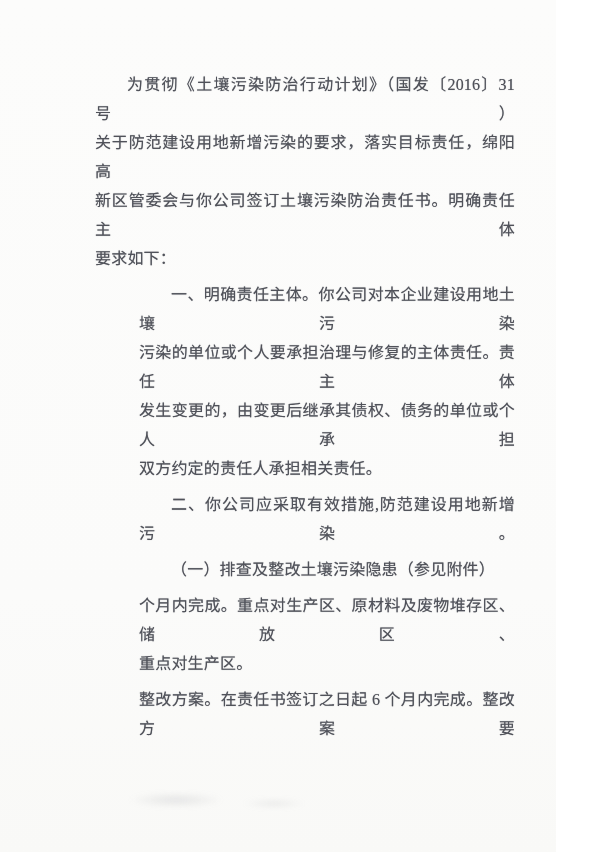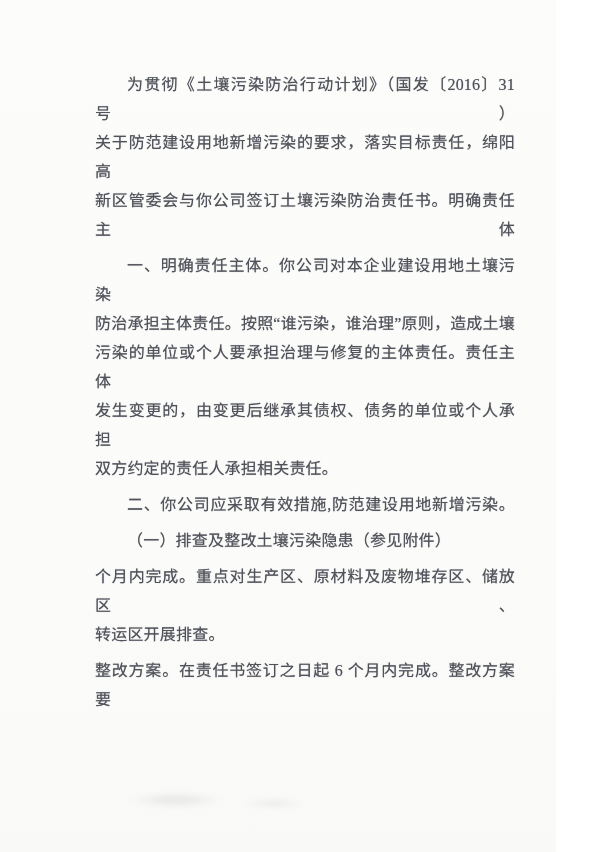--- a/index.html
+++ b/index.html
@@ -18,21 +18,21 @@
     position: absolute;
     top: 70px; left: 95px;
     width: 420px;
     color: #50525a;
     font-size: 16px;
     line-height: 29px;
     text-shadow: 0 0 0.8px rgba(82, 84, 92, 0.65);
     letter-spacing: 0.2px;
   }
   .para { margin: 0; }
-  .para + .para { margin-top: 7px; }
+  .para + .para { margin-top: 7px; margin-left: 44px; }
   .line {
     text-align: justify;
     text-align-last: left;
     white-space: normal;
   }
   .line.flush { text-align-last: justify; }
   .line.indent { text-indent: 2em; }
   
   .artifact { position: absolute; pointer-events: none; }
   .smudge {
@@ -53,37 +53,37 @@
 </head>
 <body>
 
 <div class="page">
 
   <div class="doc" id="doc">
       <div class="para">
         <div class="line indent flush">为贯彻《土壤污染防治行动计划》（国发〔2016〕31 号）</div>
         <div class="line flush">关于防范建设用地新增污染的要求，落实目标责任，绵阳高</div>
         <div class="line flush">新区管委会与你公司签订土壤污染防治责任书。明确责任主体</div>
+        <div class="line">要求如下：</div>
       </div>
       <div class="para">
         <div class="line indent flush">一、明确责任主体。你公司对本企业建设用地土壤污染</div>
-        <div class="line flush">防治承担主体责任。按照“谁污染，谁治理”原则，造成土壤</div>
         <div class="line flush">污染的单位或个人要承担治理与修复的主体责任。责任主体</div>
         <div class="line flush">发生变更的，由变更后继承其债权、债务的单位或个人承担</div>
         <div class="line">双方约定的责任人承担相关责任。</div>
       </div>
       <div class="para">
         <div class="line indent flush">二、你公司应采取有效措施,防范建设用地新增污染。</div>
       </div>
       <div class="para">
         <div class="line indent">（一）排查及整改土壤污染隐患（参见附件）</div>
       </div>
       <div class="para">
         <div class="line flush">个月内完成。重点对生产区、原材料及废物堆存区、储放区、</div>
-        <div class="line">转运区开展排查。</div>
+        <div class="line">重点对生产区。</div>
       </div>
       <div class="para">
         <div class="line flush">整改方案。在责任书签订之日起 6 个月内完成。整改方案要</div>
       </div>
     </div>
 
   <svg class="artifact" style="left:571px; top:202px;" width="14" height="16" viewBox="0 0 14 16">
     <path d="M9,2 C4,3 9,6 6,8 C3,10 8,12 5,14" fill="none" stroke="#a4a7ac" stroke-width="1.1" opacity="0.55"></path>
   </svg>
   <svg class="artifact" style="left:577px; top:235px;" width="8" height="15" viewBox="0 0 8 15">

